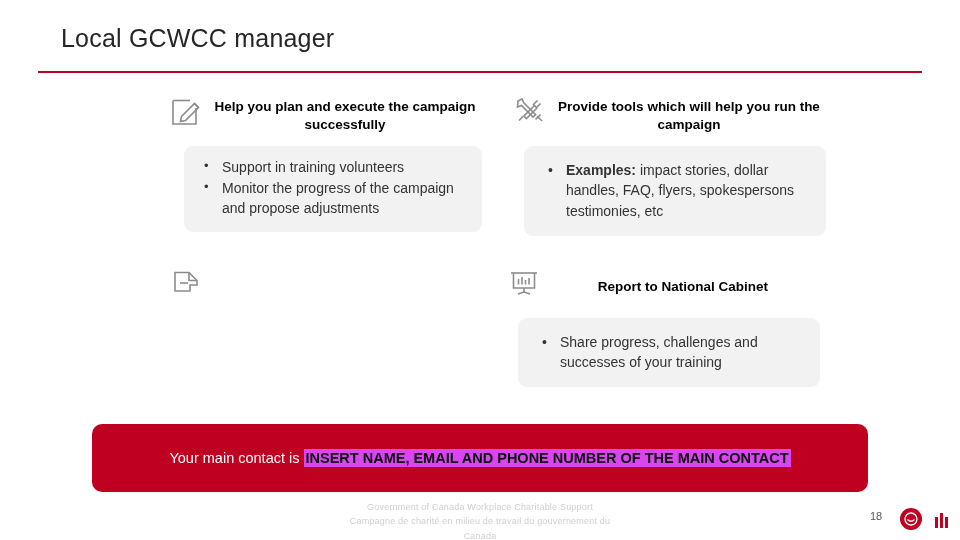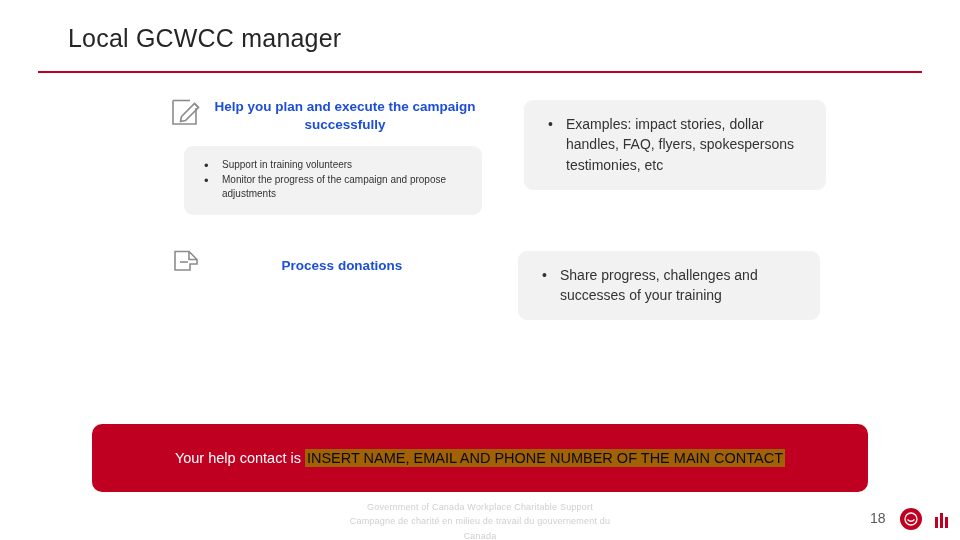--- a/index.html
+++ b/index.html
@@ -15,21 +15,21 @@
     position: relative;
   }
   .slide {
     position: absolute;
     inset: 0;
   }
 
   
   .title {
     position: absolute;
-    left: 68px;
+    left: 61px;
     top: 24px;
     font-size: 25px;
     color: #262626;
     font-weight: 400;
     letter-spacing: 0.2px;
     white-space: nowrap;
   }
   .title-rule {
     position: absolute;
     left: 38px;
@@ -67,21 +67,21 @@
     align-items: flex-start;
     justify-content: center;
     padding-top: 2px;
     color: #8c8c8c;
   }
   .qtitle {
     flex: 1;
     text-align: center;
     font-size: 13.5px;
     font-weight: bold;
-    color: #1d4ed8;
+    color: #000000;
     line-height: 1.35;
     padding-top: 6px;
     padding-right: 4px;
   }
   .qtitle.single {
     padding-top: 14px;
   }
 
   .qbody {
     background: #f2f2f2;
@@ -98,21 +98,21 @@
     padding: 14px 16px 14px 12px;
   }
   ul.bullets {
     list-style: none;
     margin: 0;
     padding: 0;
   }
   ul.bullets li {
     position: relative;
     padding-left: 28px;
-    font-size: 10px;
+    font-size: 14px;
     line-height: 1.42;
     color: #333333;
     margin-bottom: 1px;
   }
   ul.bullets li::before {
     content: "\2022";
     position: absolute;
     left: 10px;
     top: -1px;
     font-size: 13px;
@@ -122,21 +122,21 @@
     font-size: 14px;
     line-height: 1.45;
     padding-left: 30px;
   }
   ul.bullets.big li::before {
     left: 12px;
     top: 0px;
     font-size: 14px;
   }
   .bold-lead {
-    font-weight: normal;
+    font-weight: bold;
   }
 
   .row2 {
     margin-top: 28px;
   }
 
   
   .banner {
     position: absolute;
     left: 92px;
@@ -148,43 +148,43 @@
     display: flex;
     align-items: center;
     justify-content: center;
   }
   .banner-text {
     font-size: 14.5px;
     color: #ffffff;
     white-space: nowrap;
   }
   .highlight {
-    background: #a16207;
+    background: #d946ef;
     color: #0b0b0b;
-    font-weight: normal;
+    font-weight: bold;
     padding: 1px 2px;
   }
 
   
   .footer-wordmark {
     position: absolute;
     left: 340px;
     top: 500px;
     width: 280px;
     text-align: center;
     color: #cfcfcf;
     font-size: 9px;
     line-height: 1.6;
     letter-spacing: 0.2px;
   }
   .page-number {
     position: absolute;
     left: 870px;
     top: 510px;
-    font-size: 14px;
+    font-size: 11px;
     color: #595959;
   }
   .logo-badge {
     position: absolute;
     left: 900px;
     top: 508px;
     width: 22px;
     height: 22px;
     border-radius: 50%;
     background: #c00021;
@@ -238,59 +238,86 @@
         </div>
         <div class="qbody">
           <ul class="bullets">
             <li>Support in training volunteers</li>
             <li>Monitor the progress of the campaign and propose adjustments</li>
           </ul>
         </div>
       </div>
 
       <div class="qcell">
+        <div class="qhead">
+          <div class="qicon">
+            <svg width="34" height="34" viewBox="0 0 34 34" fill="none" stroke="#8c8c8c" stroke-width="1.6">
+              <path d="M5 7 L9 5 L11 9 L22.5 20.5 L20 23 L8.5 11.5 L4.5 13 Z"></path>
+              <path d="M24.5 6.5 L20.5 10.5 L23.5 13.5 L27.5 9.5"></path>
+              <path d="M21.5 11.5 L11 22 L13.5 24.5 L24 14"></path>
+              <path d="M6 26.5 L10.5 22"></path>
+              <path d="M24 22 L29 27"></path>
+              <path d="M27.5 20.5 L22.5 25.5"></path>
+            </svg>
+          </div>
+          <div class="qtitle">Provide tools which will help you run the campaign</div>
+        </div>
         <div class="qbody r">
           <ul class="bullets big">
             <li><span class="bold-lead">Examples:</span><span> impact stories, dollar handles, FAQ, flyers, spokespersons testimonies, etc</span></li>
           </ul>
         </div>
       </div>
 
     </div>
 
     <div class="qrow row2">
 
       <div class="qcell">
         <div class="qhead">
           <div class="qicon">
             <svg width="34" height="34" viewBox="0 0 34 34" fill="none" stroke="#8c8c8c" stroke-width="1.6">
               <path d="M6 6.5 L20 6.5 L28 14.5 L28 19 L21 19 L21 25 L6 25 Z"></path>
               <path d="M20 6.5 L20 14.5 L28 14.5"></path>
               <path d="M11 17 L19 17"></path>
             </svg>
           </div>
-          <div class="qtitle single">Process donations</div>
         </div>
       </div>
 
       <div class="qcell">
+        <div class="qhead">
+          <div class="qicon">
+            <svg width="34" height="34" viewBox="0 0 34 34" fill="none" stroke="#8c8c8c" stroke-width="1.6">
+              <path d="M4 7 L30 7"></path>
+              <path d="M6.5 7 L6.5 22 L27.5 22 L27.5 7"></path>
+              <path d="M17 22 L17 26"></path>
+              <path d="M11 28 L17 26 L23 28"></path>
+              <path d="M11.5 18.5 L11.5 13"></path>
+              <path d="M15 18.5 L15 11"></path>
+              <path d="M18.5 18.5 L18.5 14"></path>
+              <path d="M22 18.5 L22 12"></path>
+            </svg>
+          </div>
+          <div class="qtitle single">Report to National Cabinet</div>
+        </div>
         <div class="qbody r">
           <ul class="bullets big">
             <li>Share progress, challenges and successes of your training</li>
           </ul>
         </div>
       </div>
 
     </div>
 
   </div>
 
   <div class="banner">
     <div class="banner-text">
-      <span>Your help contact is </span><span class="highlight">INSERT NAME, EMAIL AND PHONE NUMBER OF THE MAIN CONTACT</span>
+      <span>Your main contact is </span><span class="highlight">INSERT NAME, EMAIL AND PHONE NUMBER OF THE MAIN CONTACT</span>
     </div>
   </div>
 
   <div class="footer-wordmark">
     <div>Government of Canada Workplace Charitable Support</div>
     <div>Campagne de charité en milieu de travail du gouvernement du Canada</div>
   </div>
 
   <div class="page-number">18</div>
 

